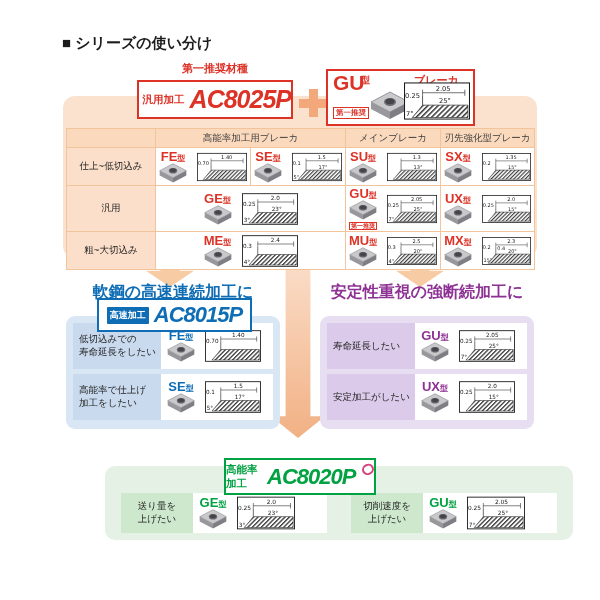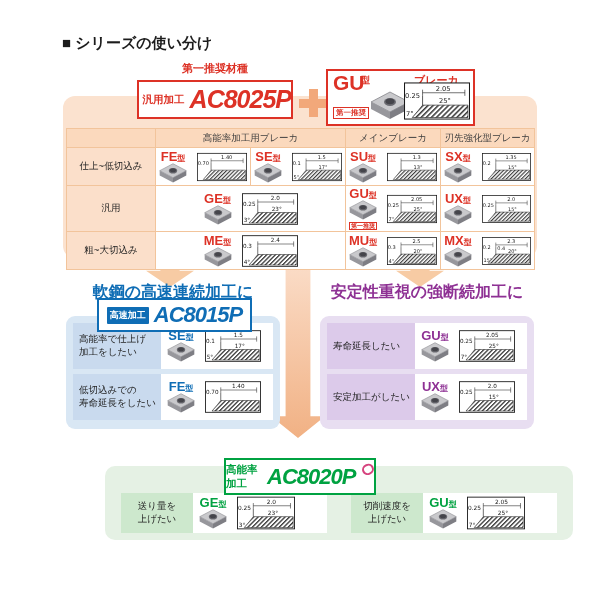--- a/index.html
+++ b/index.html
@@ -476,20 +476,54 @@
   <div class="arrow" id="arrow-right"></div>
   <div class="arrow" id="arrow-center"></div>
 
   <div class="bheading" id="lheading" style="color: rgb(15, 109, 181);">軟鋼の高速連続加工に</div>
   <div class="gradebox" id="box8015" style="border-color: rgb(15, 109, 181);">
     <span class="gpfx block" id="pfx8015" style="background: rgb(15, 109, 181);">高速加工</span>
     <span class="gname" style="color: rgb(15, 109, 181);">AC8015P</span>
   </div>
   <div class="bpanel" id="left-panel" style="background: rgb(217, 231, 244);">
       <div class="brow">
+      <div class="want" style="background:#c9daee">低切込みでの<br>寿命延長をしたい</div>
+      <div class="bcont">
+          <div class="cw ">
+    <div class="stack">
+      <div class="code" style="color:#0f6db5"><span class="cb">FE</span><span class="cs">型</span></div>
+      <svg width="28" height="21" viewBox="0 0 40 30">
+    <polygon points="20,1 39,11 20,21 1,11" fill="#c9c9cc" stroke="#85858a" stroke-width="0.8"></polygon>
+    <polygon points="1,11 20,21 20,28 1,18" fill="#97979c"></polygon>
+    <polygon points="39,11 20,21 20,28 39,18" fill="#7e7e84"></polygon>
+    <ellipse cx="20" cy="11" rx="6" ry="4" fill="#6a6a70"></ellipse>
+    <ellipse cx="20" cy="10.3" rx="4.4" ry="2.9" fill="#45454b"></ellipse>
+  </svg>
+
+    </div>
+    <svg class="diag" width="56" height="32" viewBox="0 0 64 36">
+    <defs>
+                <pattern id="hp11" width="3.5" height="3.5" patternUnits="userSpaceOnUse" patternTransform="rotate(45)">
+                  <rect width="1.5" height="3.5" fill="#3c3c3c"></rect>
+                </pattern>
+              </defs>
+    <rect x="0.5" y="0.5" width="63" height="35" fill="#fff" stroke="#1a1a1a"></rect>
+    <polygon points="18,22 62,22 62,34 8,34 14,27" fill="url(#hp11)" stroke="#1a1a1a" stroke-width="0.6"></polygon>
+    <line x1="18" y1="13" x2="18" y2="22" stroke="#1a1a1a" stroke-width="0.7"></line>
+    <line x1="18" y1="10" x2="59" y2="10" stroke="#1a1a1a" stroke-width="0.6"></line>
+    <line x1="18" y1="7" x2="18" y2="13" stroke="#1a1a1a" stroke-width="0.6"></line>
+    <line x1="59" y1="7" x2="59" y2="13" stroke="#1a1a1a" stroke-width="0.6"></line>
+    <text x="38" y="8" text-anchor="middle">1.40</text>
+    <text x="1" y="15">0.70</text>
+
+  </svg>
+  </div>
+        </div>
+    </div>
+      <div class="brow">
       <div class="want" style="background:#c9daee">高能率で仕上げ<br>加工をしたい</div>
       <div class="bcont">
           <div class="cw ">
     <div class="stack">
       <div class="code" style="color:#0f6db5"><span class="cb">SE</span><span class="cs">型</span></div>
       <svg width="28" height="21" viewBox="0 0 40 30">
     <polygon points="20,1 39,11 20,21 1,11" fill="#c9c9cc" stroke="#85858a" stroke-width="0.8"></polygon>
     <polygon points="1,11 20,21 20,28 1,18" fill="#97979c"></polygon>
     <polygon points="39,11 20,21 20,28 39,18" fill="#7e7e84"></polygon>
     <ellipse cx="20" cy="11" rx="6" ry="4" fill="#6a6a70"></ellipse>
@@ -507,54 +541,20 @@
     <polygon points="18,22 62,22 62,34 8,34 14,27" fill="url(#hp12)" stroke="#1a1a1a" stroke-width="0.6"></polygon>
     <line x1="18" y1="13" x2="18" y2="22" stroke="#1a1a1a" stroke-width="0.7"></line>
     <line x1="18" y1="10" x2="59" y2="10" stroke="#1a1a1a" stroke-width="0.6"></line>
     <line x1="18" y1="7" x2="18" y2="13" stroke="#1a1a1a" stroke-width="0.6"></line>
     <line x1="59" y1="7" x2="59" y2="13" stroke="#1a1a1a" stroke-width="0.6"></line>
     <text x="38" y="8" text-anchor="middle">1.5</text>
     <text x="1" y="15">0.1</text>
 
     <text x="34" y="20">17°</text>
     <text x="2" y="33">5°</text>
-  </svg>
-  </div>
-        </div>
-    </div>
-      <div class="brow">
-      <div class="want" style="background:#c9daee">低切込みでの<br>寿命延長をしたい</div>
-      <div class="bcont">
-          <div class="cw ">
-    <div class="stack">
-      <div class="code" style="color:#0f6db5"><span class="cb">FE</span><span class="cs">型</span></div>
-      <svg width="28" height="21" viewBox="0 0 40 30">
-    <polygon points="20,1 39,11 20,21 1,11" fill="#c9c9cc" stroke="#85858a" stroke-width="0.8"></polygon>
-    <polygon points="1,11 20,21 20,28 1,18" fill="#97979c"></polygon>
-    <polygon points="39,11 20,21 20,28 39,18" fill="#7e7e84"></polygon>
-    <ellipse cx="20" cy="11" rx="6" ry="4" fill="#6a6a70"></ellipse>
-    <ellipse cx="20" cy="10.3" rx="4.4" ry="2.9" fill="#45454b"></ellipse>
-  </svg>
-
-    </div>
-    <svg class="diag" width="56" height="32" viewBox="0 0 64 36">
-    <defs>
-                <pattern id="hp11" width="3.5" height="3.5" patternUnits="userSpaceOnUse" patternTransform="rotate(45)">
-                  <rect width="1.5" height="3.5" fill="#3c3c3c"></rect>
-                </pattern>
-              </defs>
-    <rect x="0.5" y="0.5" width="63" height="35" fill="#fff" stroke="#1a1a1a"></rect>
-    <polygon points="18,22 62,22 62,34 8,34 14,27" fill="url(#hp11)" stroke="#1a1a1a" stroke-width="0.6"></polygon>
-    <line x1="18" y1="13" x2="18" y2="22" stroke="#1a1a1a" stroke-width="0.7"></line>
-    <line x1="18" y1="10" x2="59" y2="10" stroke="#1a1a1a" stroke-width="0.6"></line>
-    <line x1="18" y1="7" x2="18" y2="13" stroke="#1a1a1a" stroke-width="0.6"></line>
-    <line x1="59" y1="7" x2="59" y2="13" stroke="#1a1a1a" stroke-width="0.6"></line>
-    <text x="38" y="8" text-anchor="middle">1.40</text>
-    <text x="1" y="15">0.70</text>
-
   </svg>
   </div>
         </div>
     </div>
     </div>
 
   <div class="bheading" id="rheading" style="color: rgb(142, 49, 148);">安定性重視の強断続加工に</div>
   <div class="bpanel" id="right-panel" style="background: rgb(232, 222, 241);">
       <div class="brow">
       <div class="want" style="background:#dccaea">寿命延長したい</div>

